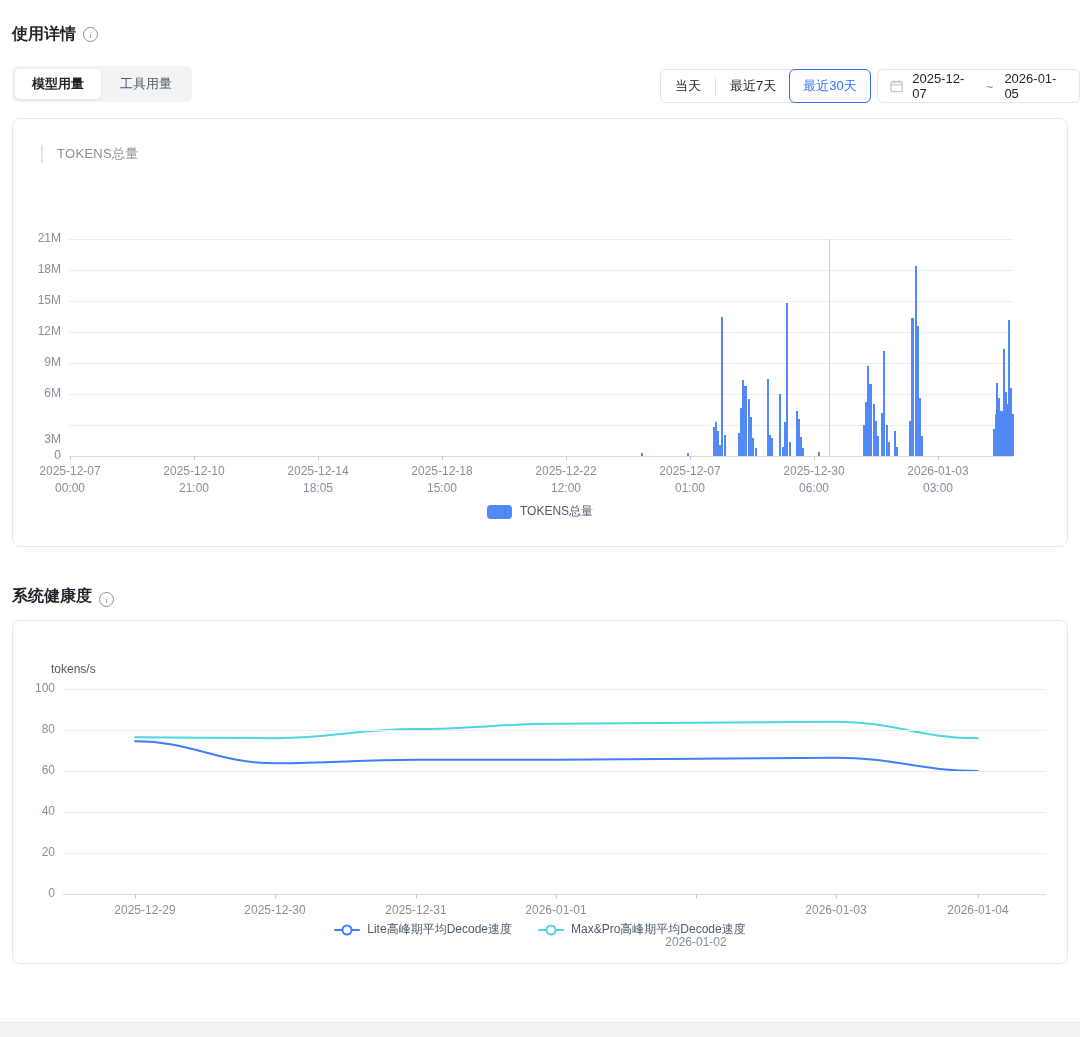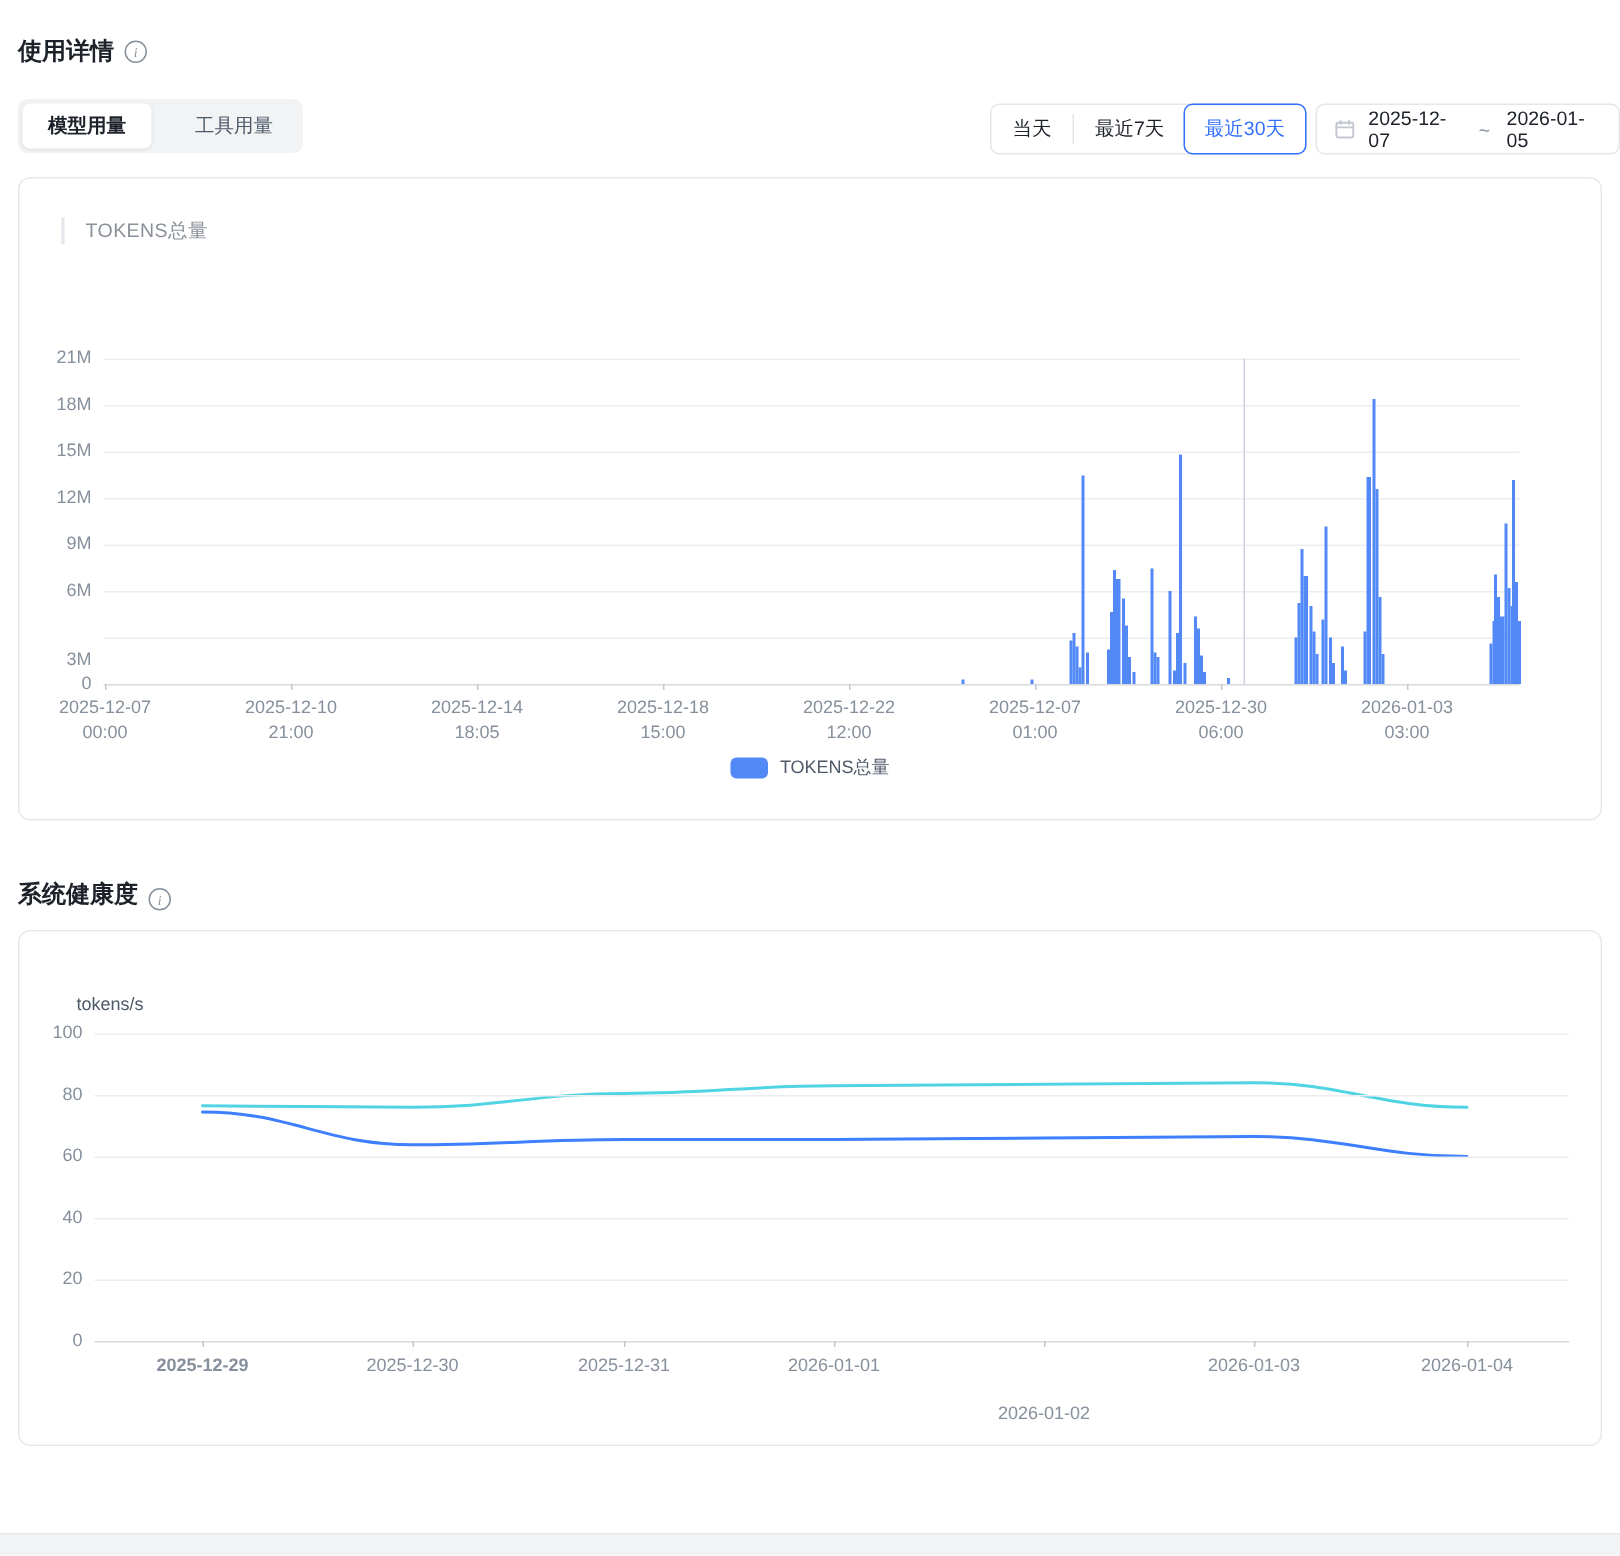--- a/index.html
+++ b/index.html
@@ -5,21 +5,21 @@
   html,body{margin:0;padding:0;background:#fff;}
   body{width:1080px;height:1037px;position:relative;overflow:hidden;
        font-family:"Liberation Sans","DejaVu Sans",sans-serif;color:#1d2129;}
   .section-title{position:absolute;display:flex;align-items:center;gap:7px;
        font-size:16px;font-weight:bold;color:#1d2129;}
   .info-icon{width:13px;height:13px;border:1px solid #86909c;border-radius:50%;
        color:#86909c;font-size:9px;font-weight:normal;display:flex;align-items:center;
        justify-content:center;font-style:italic;font-family:"Liberation Serif",serif;}
   
   .pill-tabs{position:absolute;left:12px;top:66px;background:#f2f3f5;border-radius:6px;
-       padding:3px;display:flex;gap:12px;}
+       padding:3px;display:flex;gap:2px;}
   .pill-tab{border:none;background:transparent;border-radius:5px;padding:6px 17px;
        font-size:13px;color:#4e5969;cursor:pointer;font-family:inherit;}
   .pill-tab.active{background:#fff;color:#1d2129;font-weight:bold;
        box-shadow:0 1px 3px rgba(0,0,0,.08);}
   
   .range-group{position:absolute;left:660px;top:69px;height:32px;display:flex;
        align-items:stretch;border:1px solid #e5e6eb;border-radius:6px;background:#fff;}
   .range-item{border:none;background:transparent;padding:0 14px;font-size:13px;
        color:#1d2129;cursor:pointer;font-family:inherit;border-radius:6px;}
   .range-item.active{border:1px solid #3370ff;color:#3370ff;margin:-1px;padding:0 13px;}
@@ -243,29 +243,43 @@
       <div class="y-label" style="top: 156px;">20</div>
       <div class="gridline" style="top: 122.5px;"></div>
       <div class="y-label" style="top: 115px;">40</div>
       <div class="gridline" style="top: 81.5px;"></div>
       <div class="y-label" style="top: 74px;">60</div>
       <div class="gridline" style="top: 40.5px;"></div>
       <div class="y-label" style="top: 33px;">80</div>
       <div class="gridline" style="top: -0.5px;"></div>
       <div class="y-label" style="top: -8px;">100</div>
       <div class="tickmark" style="left: 72px; top: 205px;"></div>
-      <div class="x-label" style="left: 17px; top: 213px; font-weight: bold;">2025-12-29</div>
+      <div class="x-label" style="left: 27px; top: 213px;">2025-12-29</div>
       <div class="tickmark" style="left: 212px; top: 205px;"></div>
       <div class="x-label" style="left: 157px; top: 213px;">2025-12-30</div>
       <div class="tickmark" style="left: 353px; top: 205px;"></div>
       <div class="x-label" style="left: 298px; top: 213px;">2025-12-31</div>
       <div class="tickmark" style="left: 493px; top: 205px;"></div>
       <div class="x-label" style="left: 438px; top: 213px;">2026-01-01</div>
       <div class="tickmark" style="left: 633px; top: 205px;"></div>
       <div class="x-label" style="left: 578px; top: 213px; margin-top: 32px;">2026-01-02</div>
       <div class="tickmark" style="left: 773px; top: 205px;"></div>
       <div class="x-label" style="left: 718px; top: 213px;">2026-01-03</div>
       <div class="tickmark" style="left: 915px; top: 205px;"></div>
       <div class="x-label" style="left: 860px; top: 213px;">2026-01-04</div>
     </div>
+  <div class="legend-row" id="legend2">
+      <div class="legend-item">
+        <div class="lline" style="background: rgb(61, 127, 255); color: rgb(61, 127, 255);">
+          <div class="lcircle"></div>
+        </div>
+        <div class="">Lite高峰期平均Decode速度</div>
+      </div>
+      <div class="legend-item">
+        <div class="lline" style="background: rgb(80, 212, 228); color: rgb(80, 212, 228);">
+          <div class="lcircle"></div>
+        </div>
+        <div class="">Max&amp;Pro高峰期平均Decode速度</div>
+      </div>
+    </div>
 </div>
 
 <div class="footer-strip"></div>
 
 </body></html>

